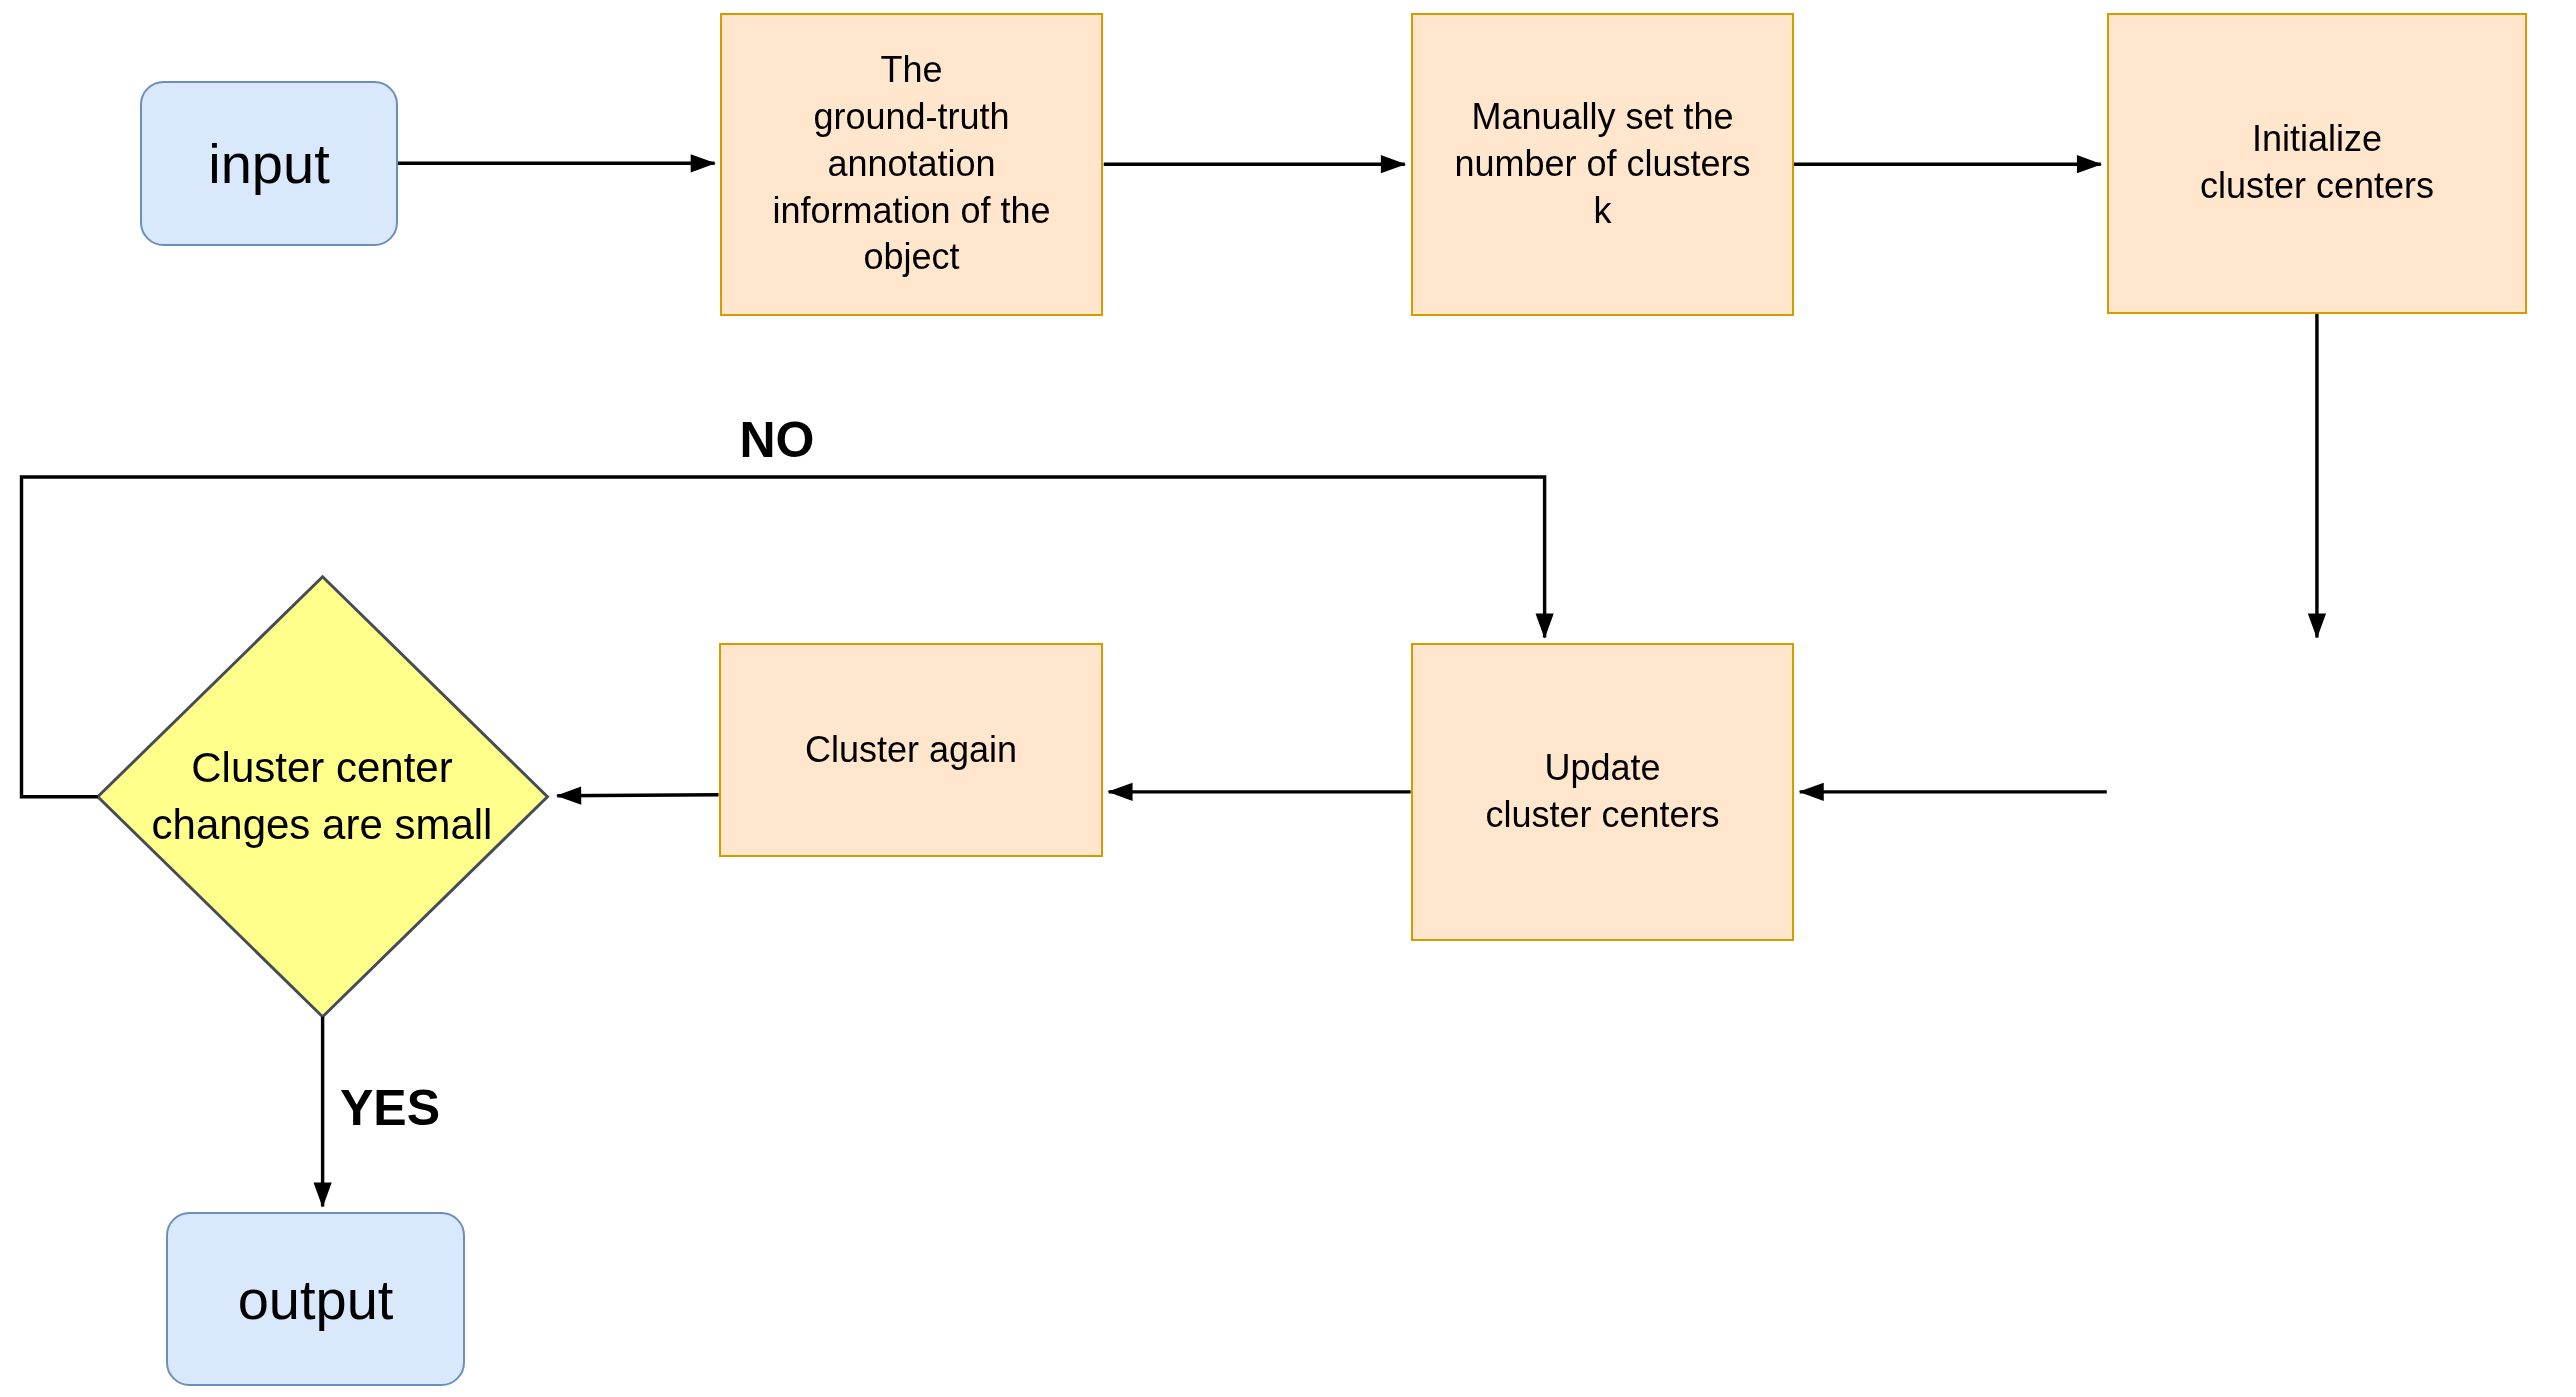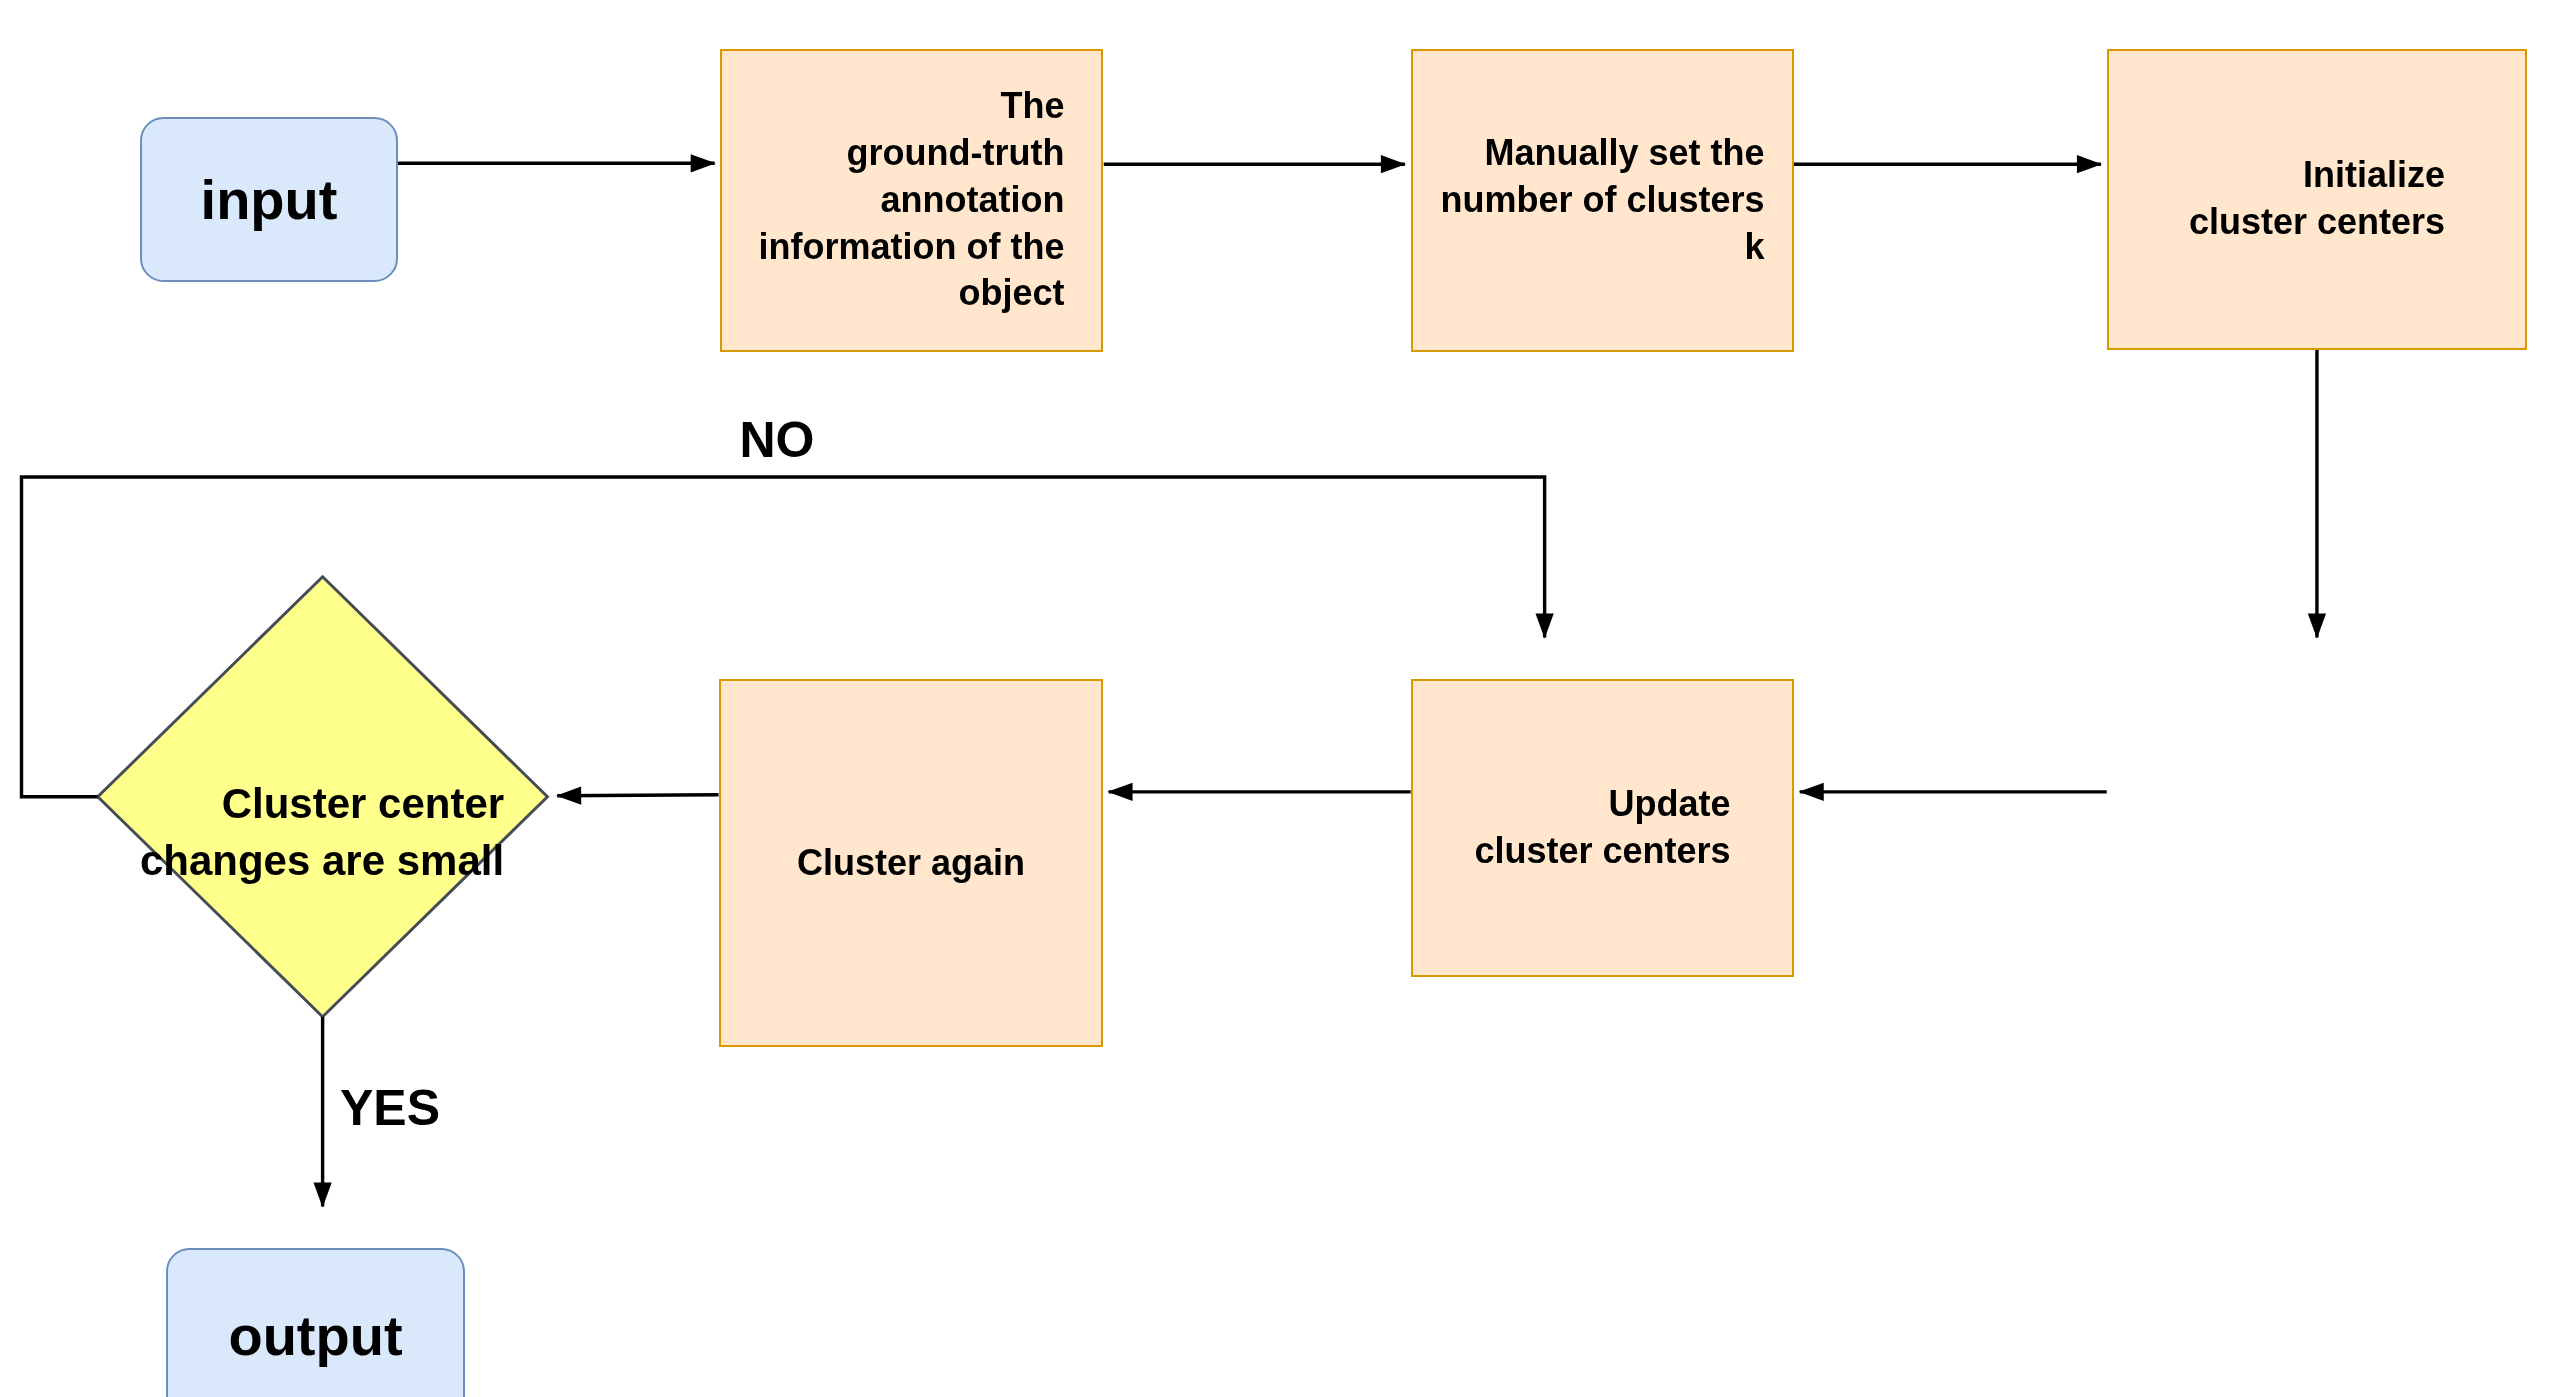--- a/index.html
+++ b/index.html
@@ -26,26 +26,25 @@
   .decision-shape {
     fill: var(--decision_fill, #FFFF8C);
     stroke: var(--decision_border, #454C55);
     stroke-width: 3;
   }
   .node {
     position: absolute;
     display: flex;
     align-items: center;
     justify-content: center;
-    text-align: right;
-    font-weight: bold;
+    text-align: center;
+    font-weight: normal;
     color: var(--text, #000000);
     white-space: pre-line;
     box-sizing: border-box;
-    margin-top: 36px;
   }
   .process {
     background: var(--process_fill, #FFE6CC);
     border: 2.9px solid var(--process_border, #D79B00);
     font-size: 36px;
     line-height: 1.3;
   }
   .terminal {
     background: var(--terminal_fill, #DAE8FC);
     border: 2.9px solid var(--terminal_border, #6C8EBF);
@@ -108,21 +107,21 @@
 number of clusters
 k</div>
 
   <div class="node process" style="left:2107px; top:12.7px; width:420px; height:301px;">Initialize
 cluster centers</div>
 
 
   <div class="node process" style="left:1411px; top:643px; width:383px; height:298px;">Update
 cluster centers</div>
 
-  <div class="node process" style="left:719px; top:643px; width:384px; height:368px;">Cluster again</div>
+  <div class="node process" style="left:719px; top:643px; width:384px; height:214px;">Cluster again</div>
 
   <div class="node decision-label" style="left:112px; top:699px; width:420px; height:196px;">Cluster center
 changes are small</div>
 
   <div class="edge-label" style="left:728px; top:411px; width:98px; text-align:center;">NO</div>
 
   <div class="edge-label" style="left:340px; top:1079px;">YES</div>
 
 </div>
 

